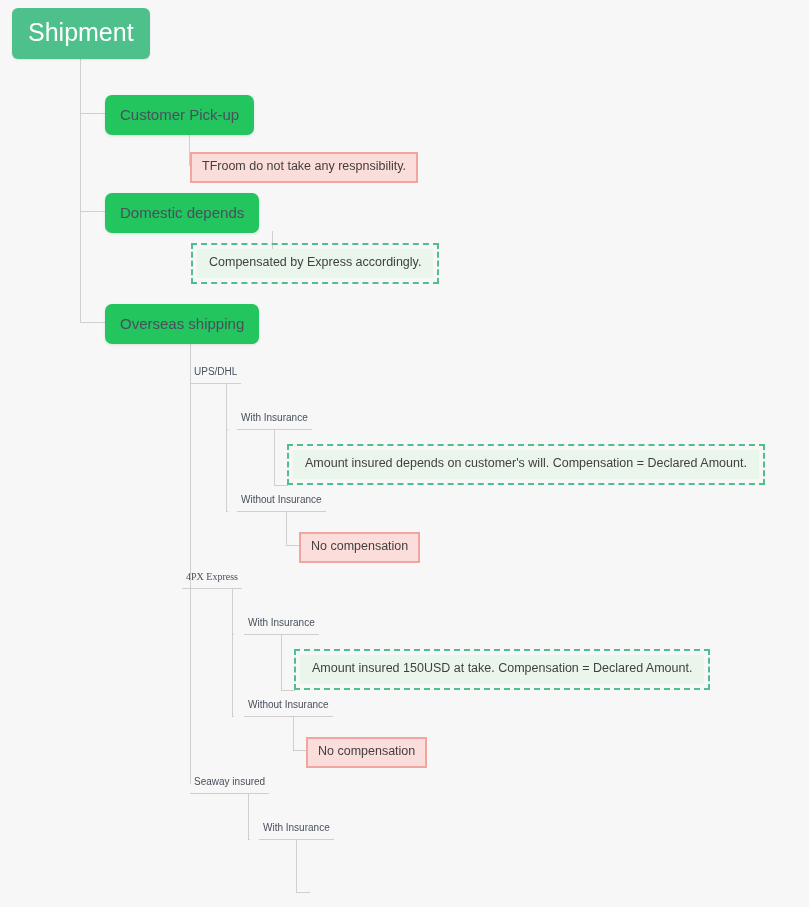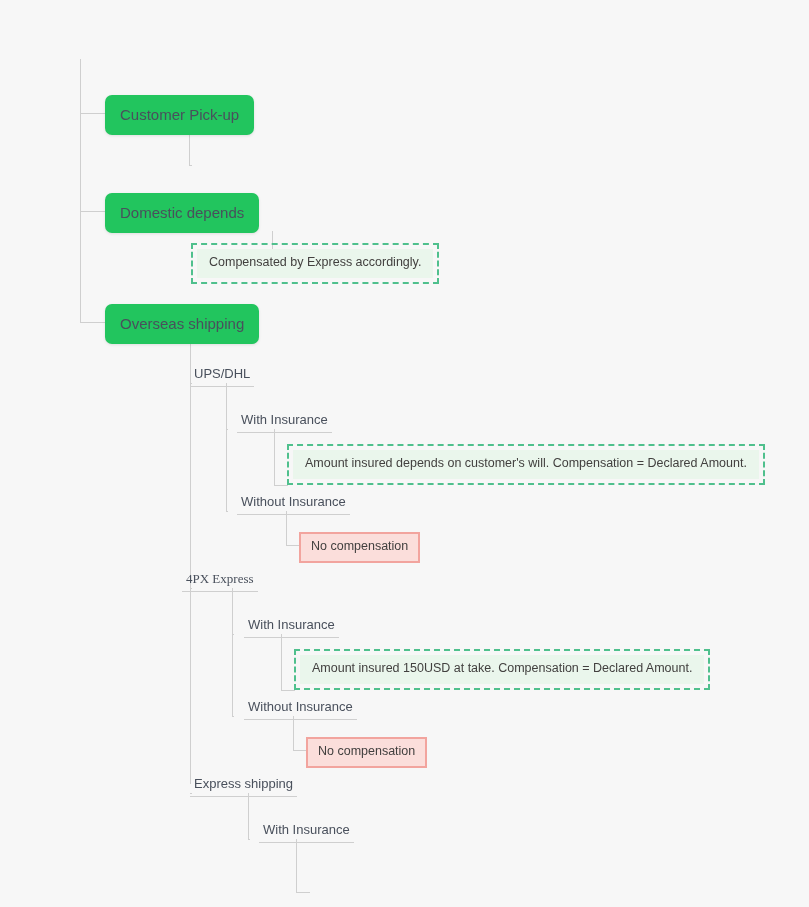--- a/index.html
+++ b/index.html
@@ -50,21 +50,21 @@
     line-height: 1;
     padding: 12px 15px 13px 15px;
     white-space: nowrap;
     box-shadow: 0 1px 3px rgba(0,0,0,0.10);
   }
 
   
   .text-node {
     position: absolute;
     color: #49505c;
-    font-size: 13px;
+    font-size: 10px;
     line-height: 1;
     white-space: nowrap;
     padding: 3px 4px 6px 4px;
     border-bottom: 1px solid #cfcfcf;
   }
 
   
   .note-red {
     position: absolute;
     background: #fbdedb;
@@ -133,43 +133,45 @@
 
   <div class="line v" style="left:293px; top:716px; height:34px;"></div>
   <div class="line h" style="left:293px; top:750px; width:14px;"></div>
 
   <div class="line v" style="left:248px; top:793px; height:46px;"></div>
   <div class="line h" style="left:248px; top:839px; width:2px;"></div>
 
   <div class="line v" style="left:296px; top:839px; height:53px;"></div>
   <div class="line h" style="left:296px; top:892px; width:14px;"></div>
 
+  <div class="root-node" style="left:12px; top:8px;">Shipment</div>
 
   <div class="box-node" style="left:105px; top:95px;">Customer Pick-up</div>
 
   <div class="box-node" style="left:105px; top:193px;">Domestic depends</div>
 
   <div class="box-node" style="left:105px; top:304px;">Overseas shipping</div>
 
   <div class="text-node" style="left:190px; top:364px;">UPS/DHL</div>
 
   <div class="text-node" style="left:182px; top:569px;font-family:Liberation Serif, serif;">4PX Express</div>
 
-  <div class="text-node" style="left:190px; top:774px;">Express shipping</div>
+  <div class="text-node" style="left:190px; top:774px;">Seaway insured</div>
 
   <div class="text-node" style="left:237px; top:410px;">With Insurance</div>
 
   <div class="text-node" style="left:237px; top:492px;">Without Insurance</div>
 
   <div class="text-node" style="left:244px; top:615px;">With Insurance</div>
 
   <div class="text-node" style="left:244px; top:697px;">Without Insurance</div>
 
   <div class="text-node" style="left:259px; top:820px;">With Insurance</div>
 
+  <div class="note-red" style="left:190px; top:152px;">TFroom do not take any respnsibility.</div>
 
   <div class="note-green" style="left:287px; top:444px;">
     <div class="inner">Amount insured depends on customer's will. Compensation = Declared Amount.</div>
   </div>
 
   <div class="note-green" style="left:191px; top:243px;">
     <div class="inner">Compensated by Express accordingly.</div>
   </div>
 
   <div class="note-red" style="left:299px; top:532px;">No compensation</div>

